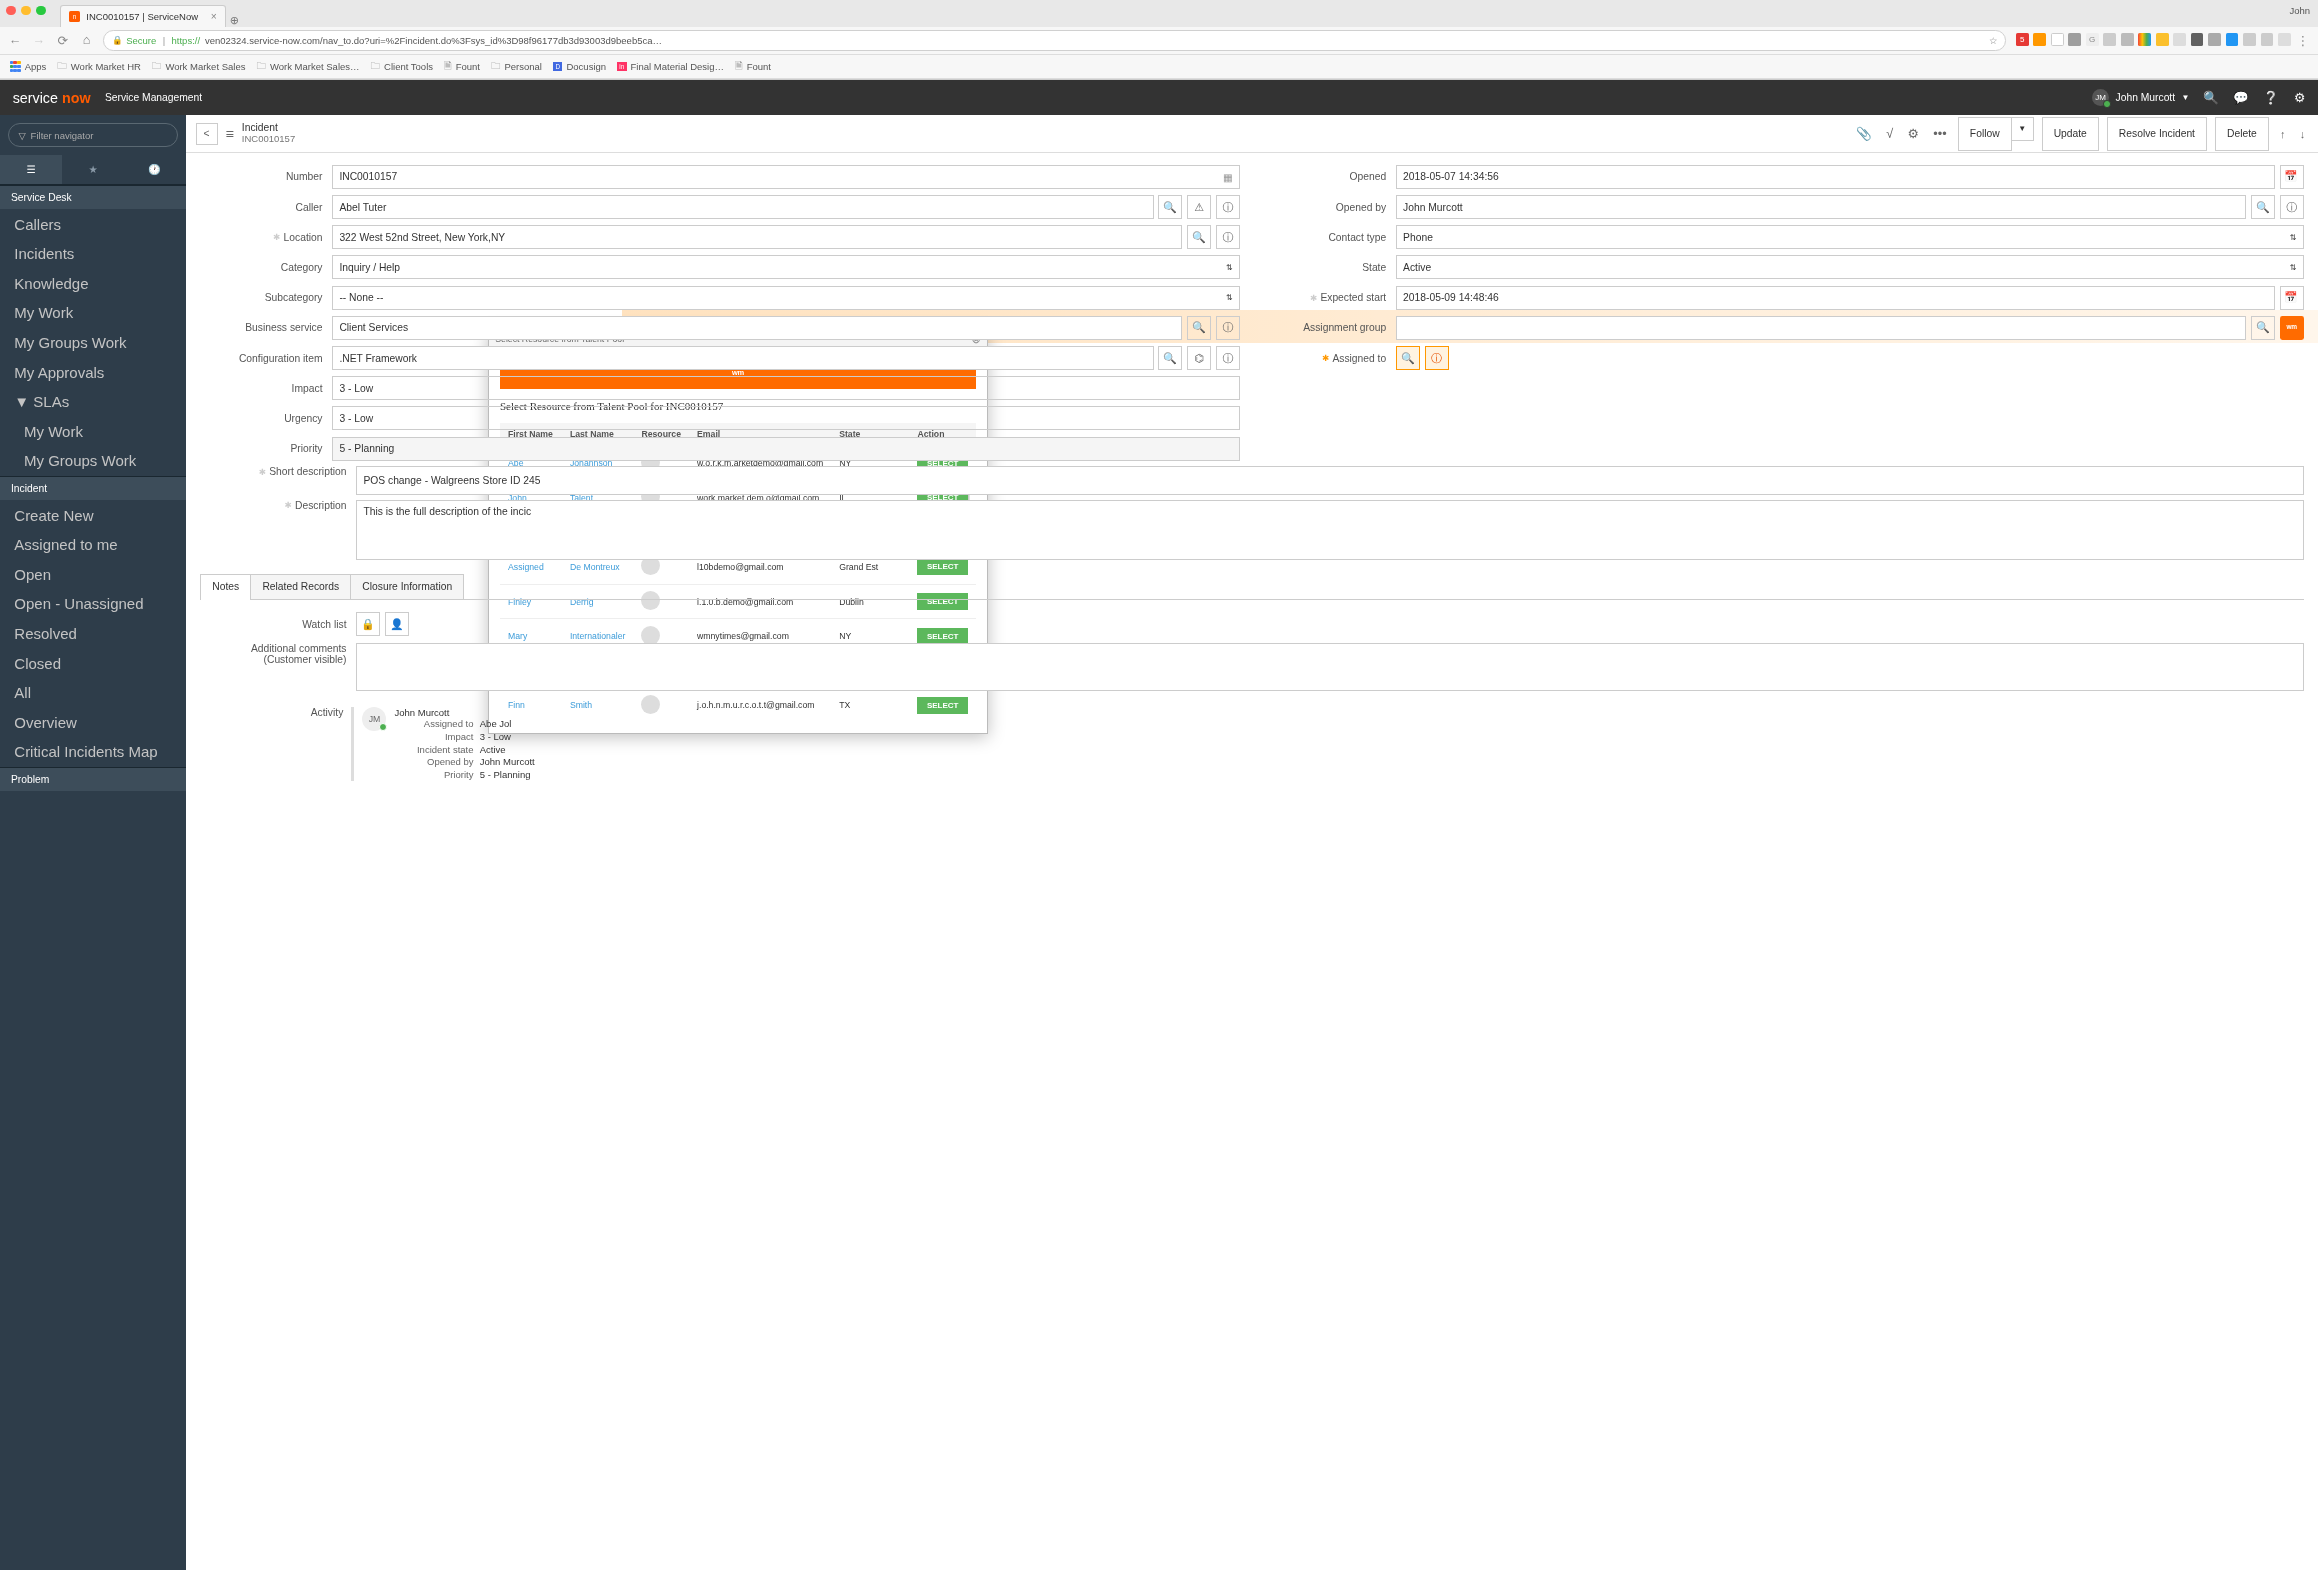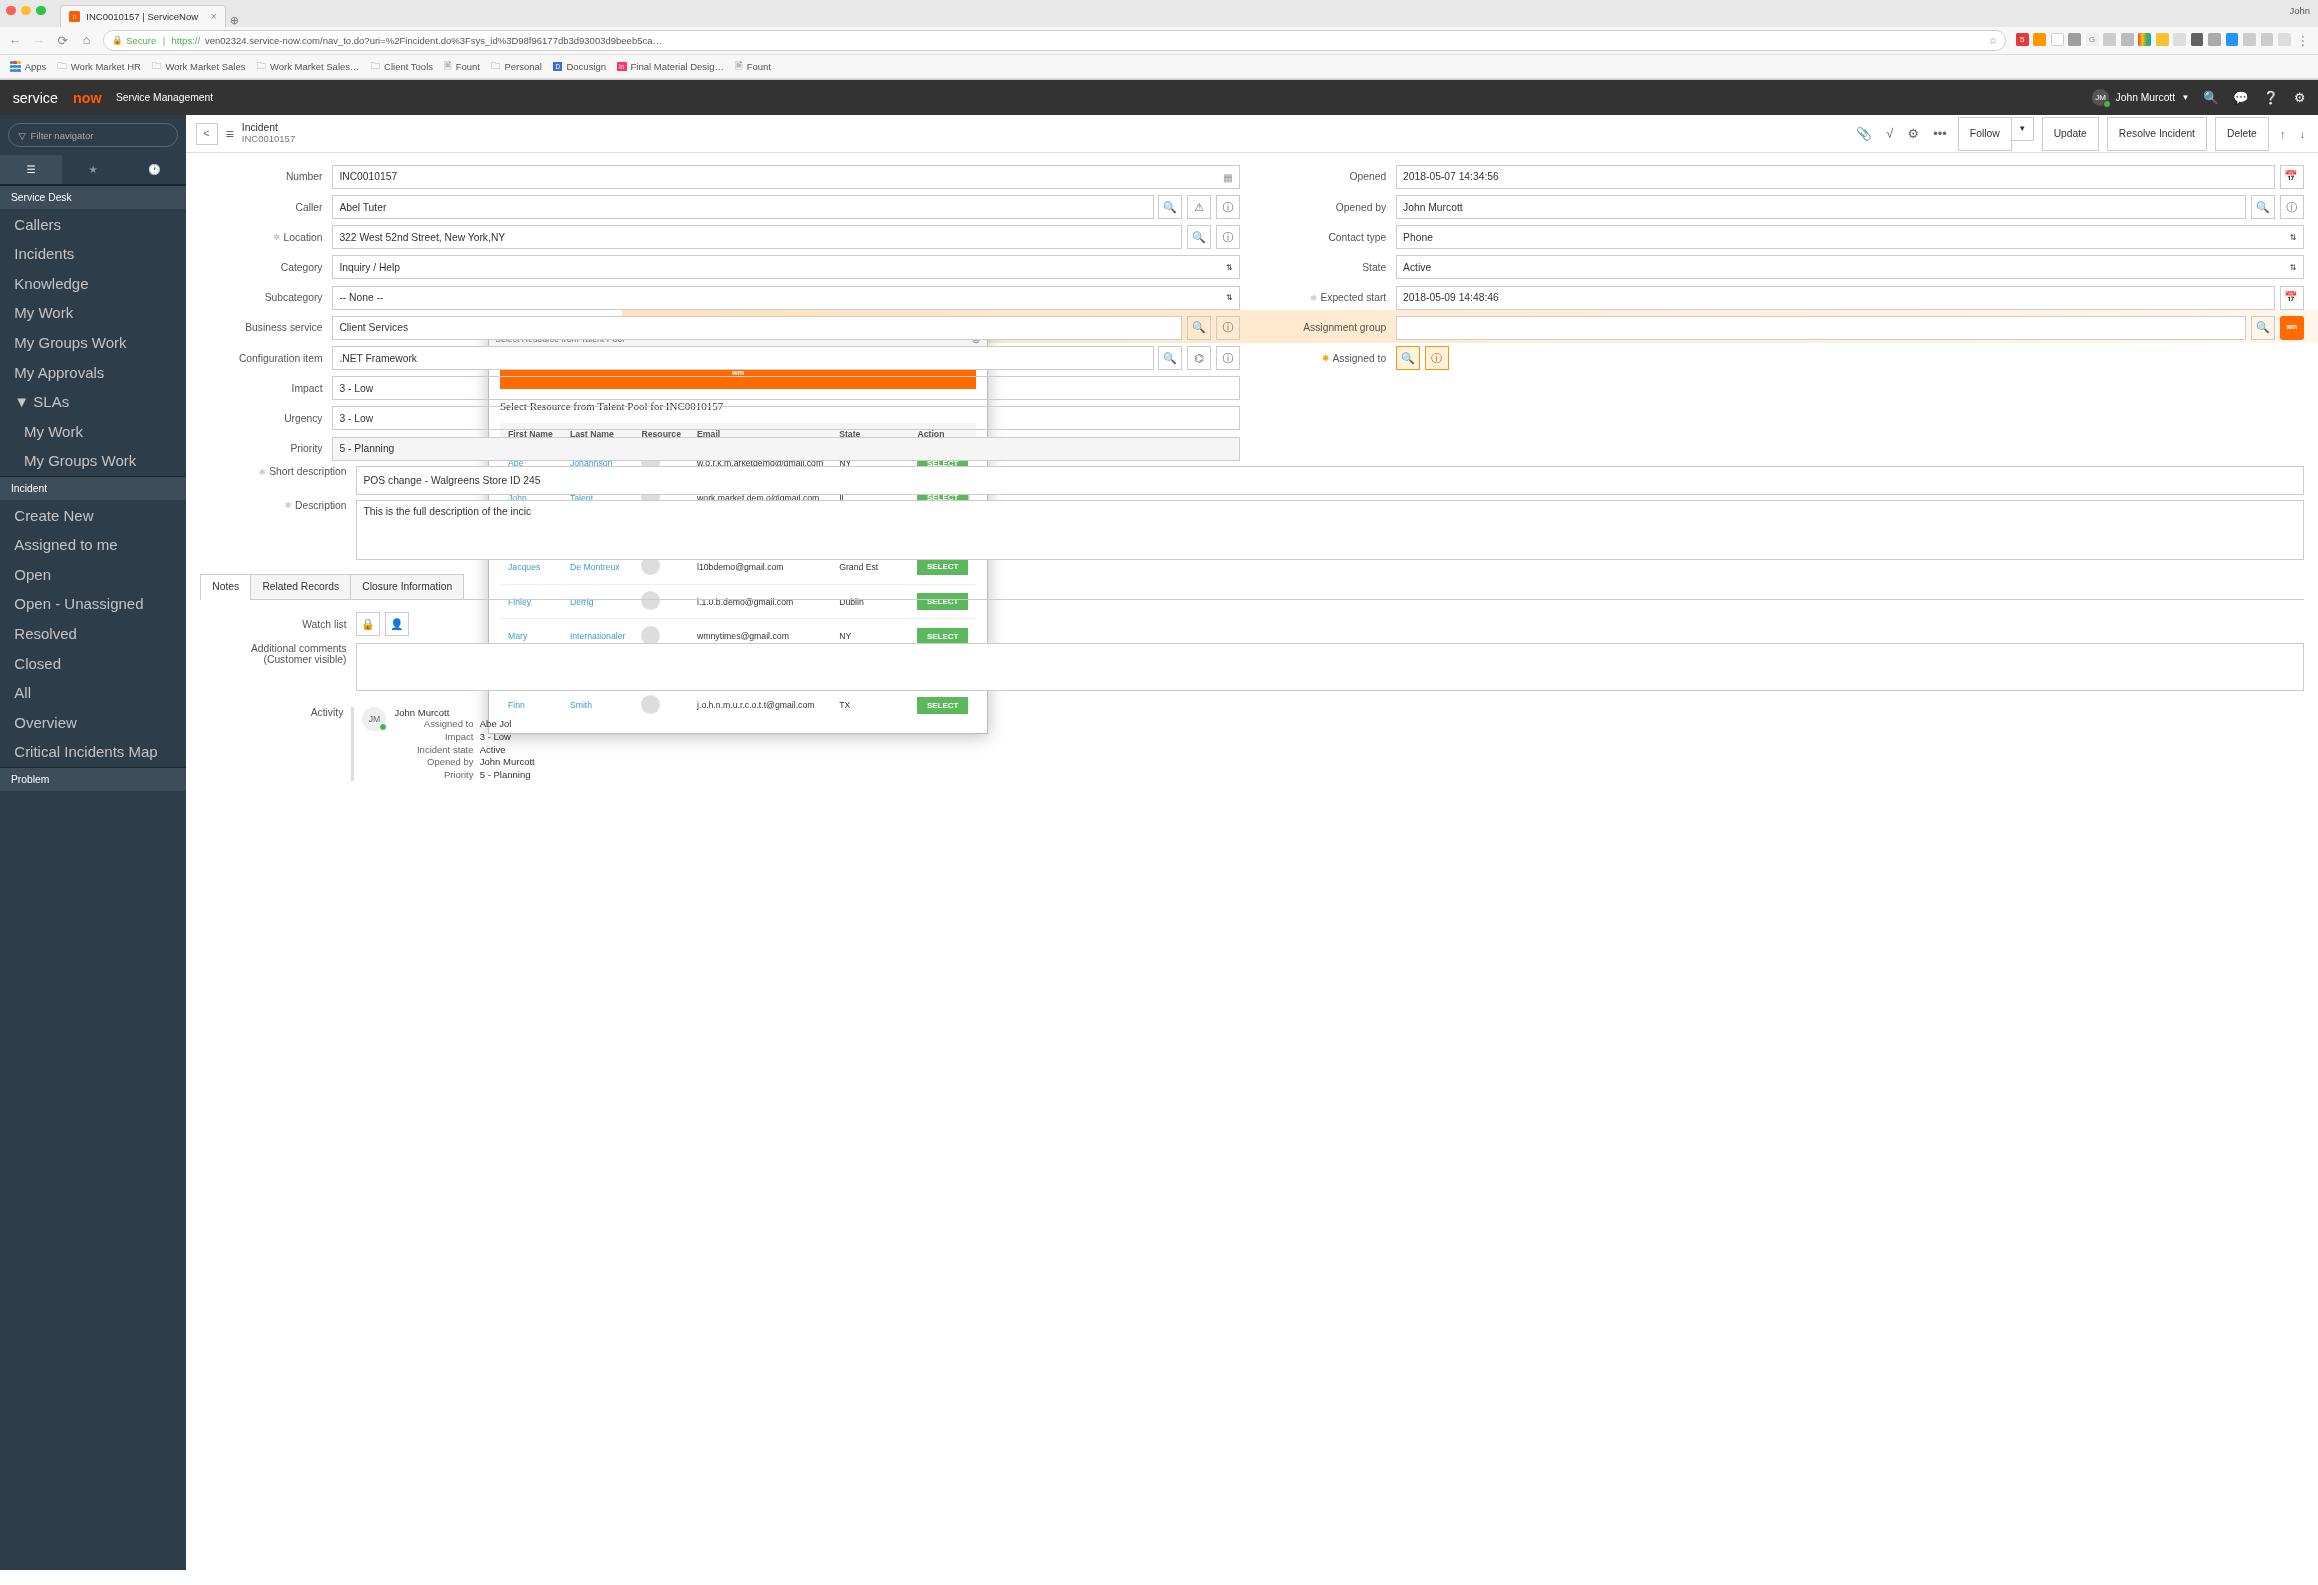--- a/index.html
+++ b/index.html
@@ -39,21 +39,21 @@
   .bm-apps-icon span:nth-child(2){background:#ea4335;}
   .bm-apps-icon span:nth-child(3){background:#fbbc05;}
   .bm-apps-icon span:nth-child(4){background:#34a853;}
   .bm-folder { color:#888;}
   .bm-page { color:#888;}
   .bm-ds { width:9.5px;height:9.5px;background:#4169e1;color:#fff;font-size:6.3px;display:flex;align-items:center;justify-content:center;}
   .bm-in { width:9.5px;height:9.5px;background:#ff3366;color:#fff;font-size:6.3px;display:flex;align-items:center;justify-content:center;}
   
   
   .sn-header { height: 35px; background: #333; display:flex; align-items:center; padding:0 12.7px; gap:14.3px;}
-  .sn-logo { display:flex;align-items:baseline;gap:15px;}
+  .sn-logo { display:flex;align-items:baseline;gap:4px;}
   .sn-logo-service {color:#fff;font-size:14.3px;font-weight:400;}
   .sn-logo-now{color:#ff5b00;font-size:14.3px;font-weight:700;}
   .sn-sub { color:#fff; font-size:10.3px;}
   .sn-header-spacer{flex:1;}
   .sn-user { display:flex; align-items:center; gap:6.3px; color:#fff; font-size:10.3px;}
   .sn-avatar{width:17.5px;height:17.5px;border-radius:50%;background:#555;color:#fff;font-size:8px;display:flex;align-items:center;justify-content:center;position:relative;}
   .sn-avatar::after{content:'';position:absolute;bottom:-1.6px;right:-1.6px;width:5.6px;height:5.6px;background:#4caf50;border-radius:50%;border:0.8px solid #333;}
   .sn-hicon { color:#fff; font-size:12.7px;}
   
   
@@ -578,21 +578,21 @@
               </tr>
               <tr>
                 <td class="link">Prashant</td>
                 <td class="link">Kumar</td>
                 <td><span class="talent-avatar"></span></td>
                 <td>l.1.0.bdemo@gmail.com</td>
                 <td>DL</td>
                 <td><button class="select-btn">SELECT</button></td>
               </tr>
               <tr>
-                <td class="link">Jacques</td>
+                <td class="link">Assigned</td>
                 <td class="link">De Montreux</td>
                 <td><span class="talent-avatar"></span></td>
                 <td>l10bdemo@gmail.com</td>
                 <td>Grand Est</td>
                 <td><button class="select-btn">SELECT</button></td>
               </tr>
               <tr>
                 <td class="link">Finley</td>
                 <td class="link">Derrig</td>
                 <td><span class="talent-avatar"></span></td>

